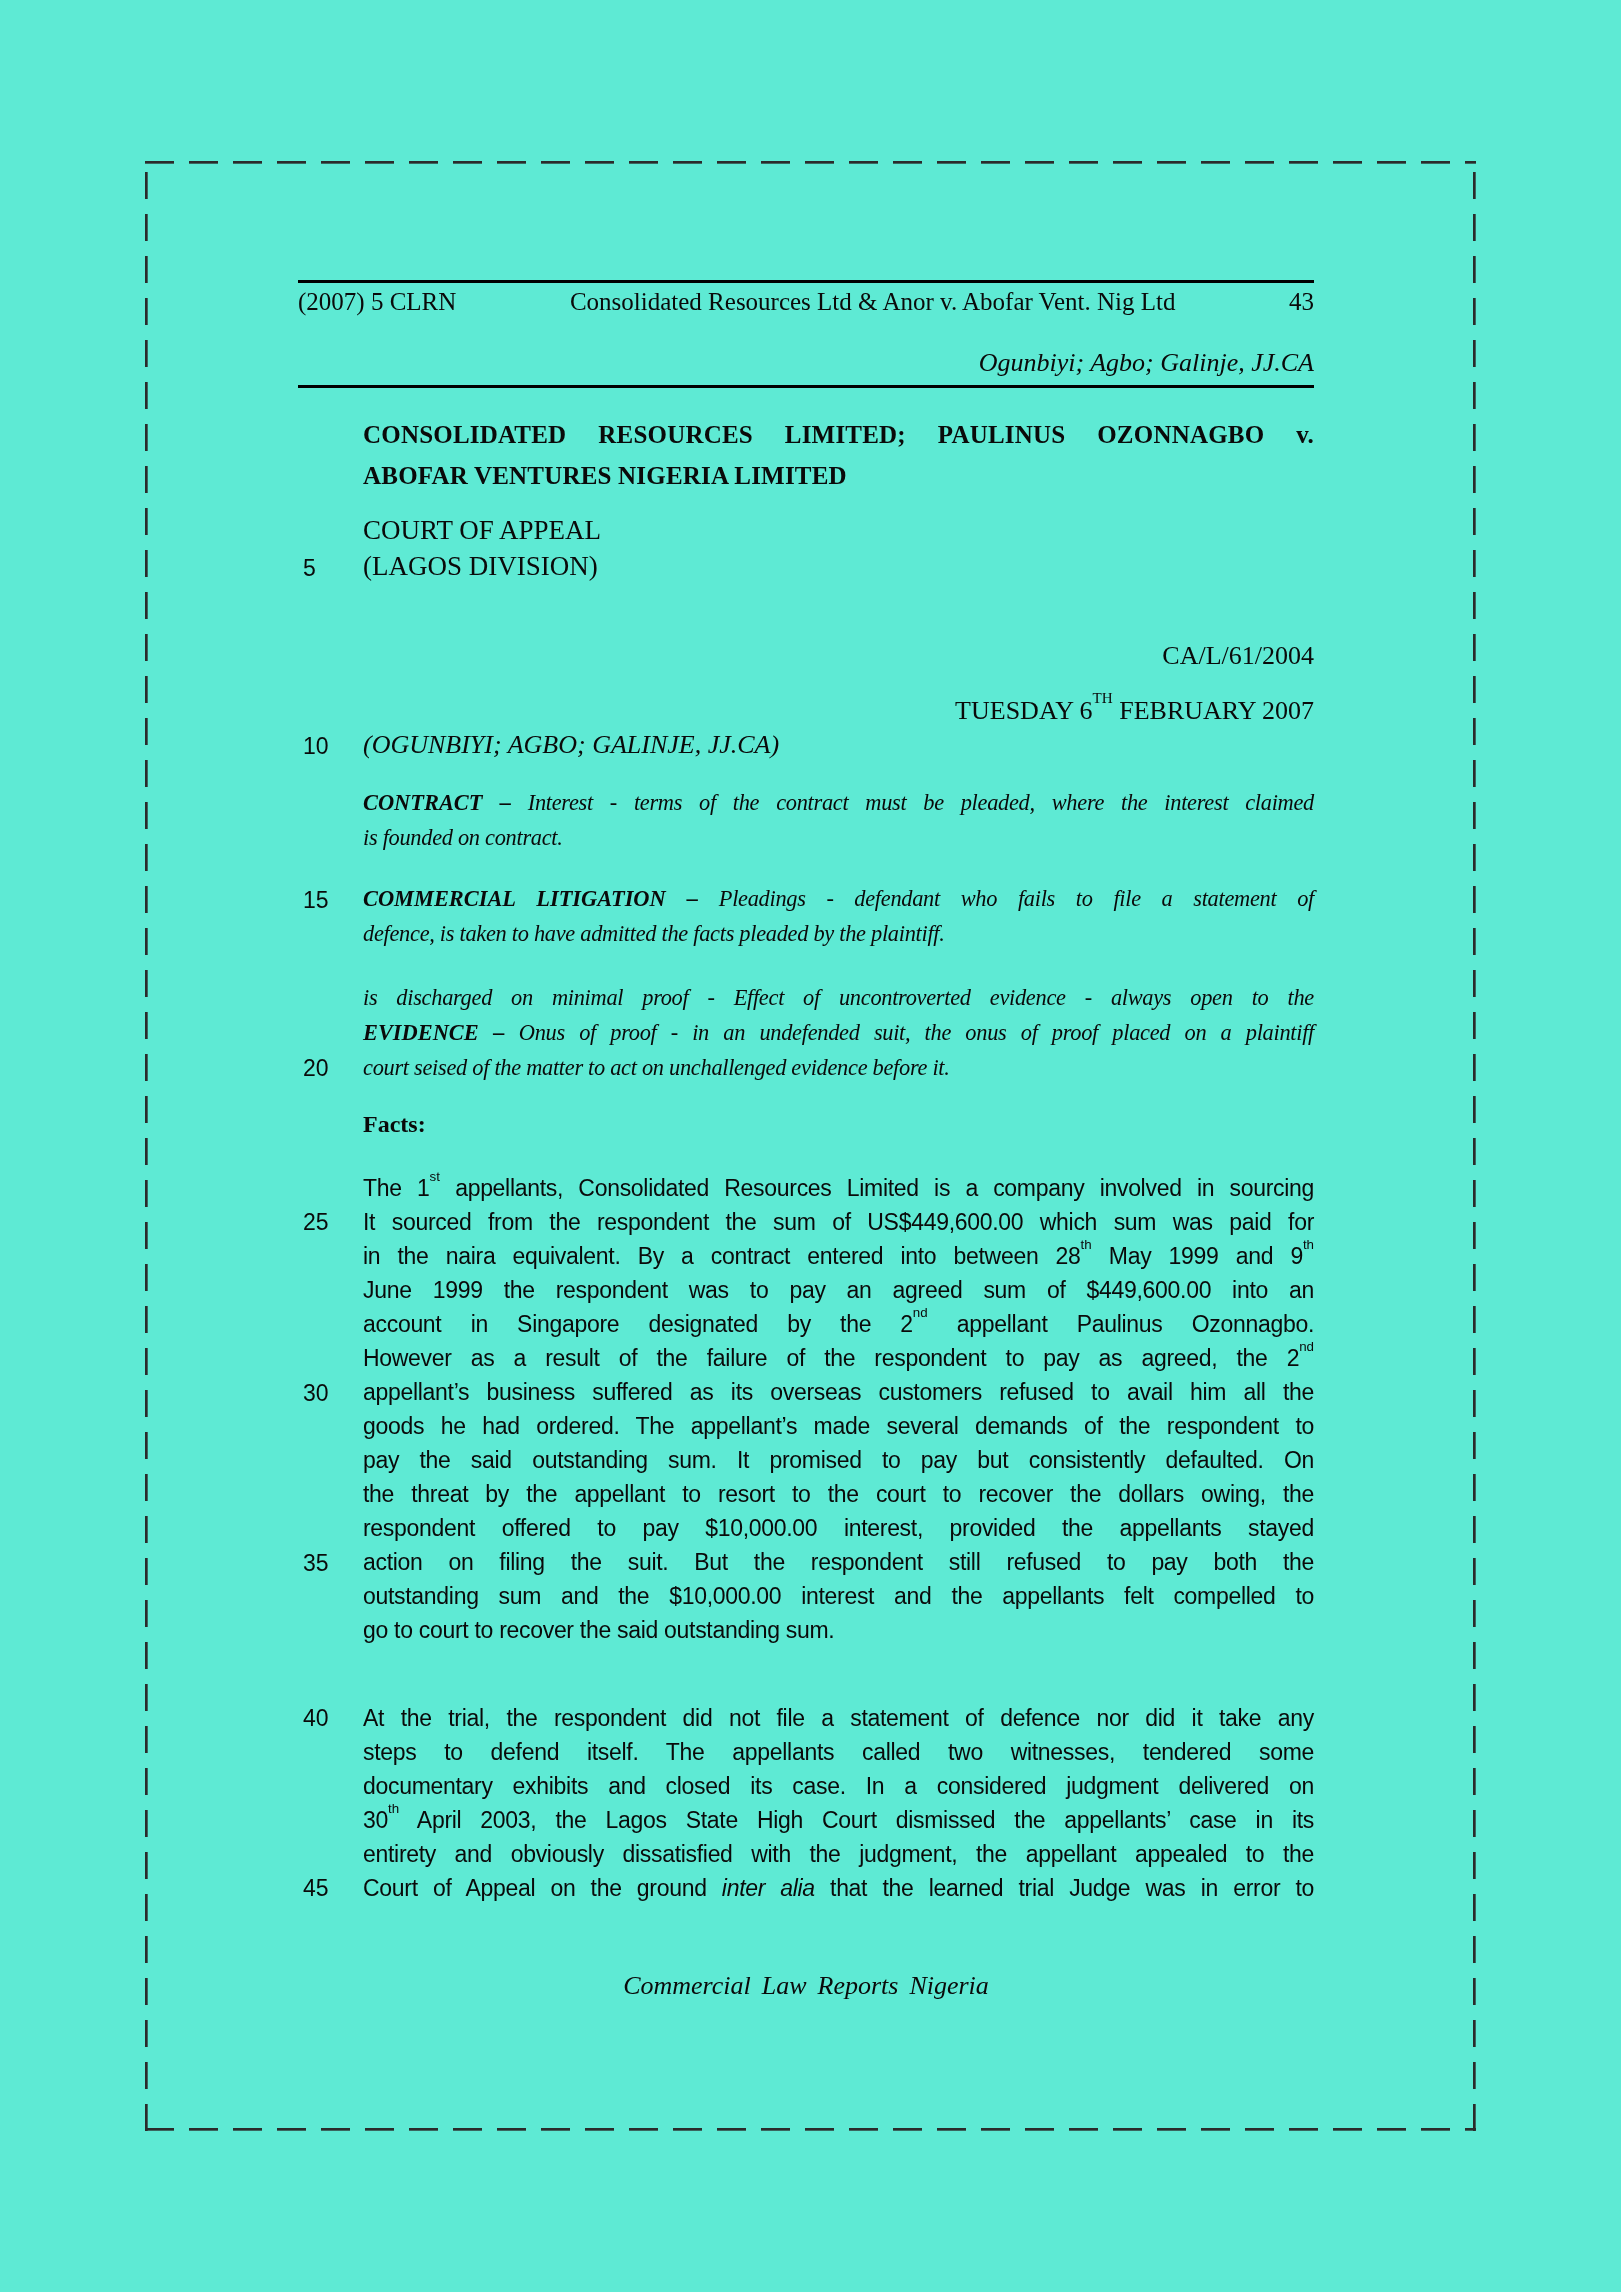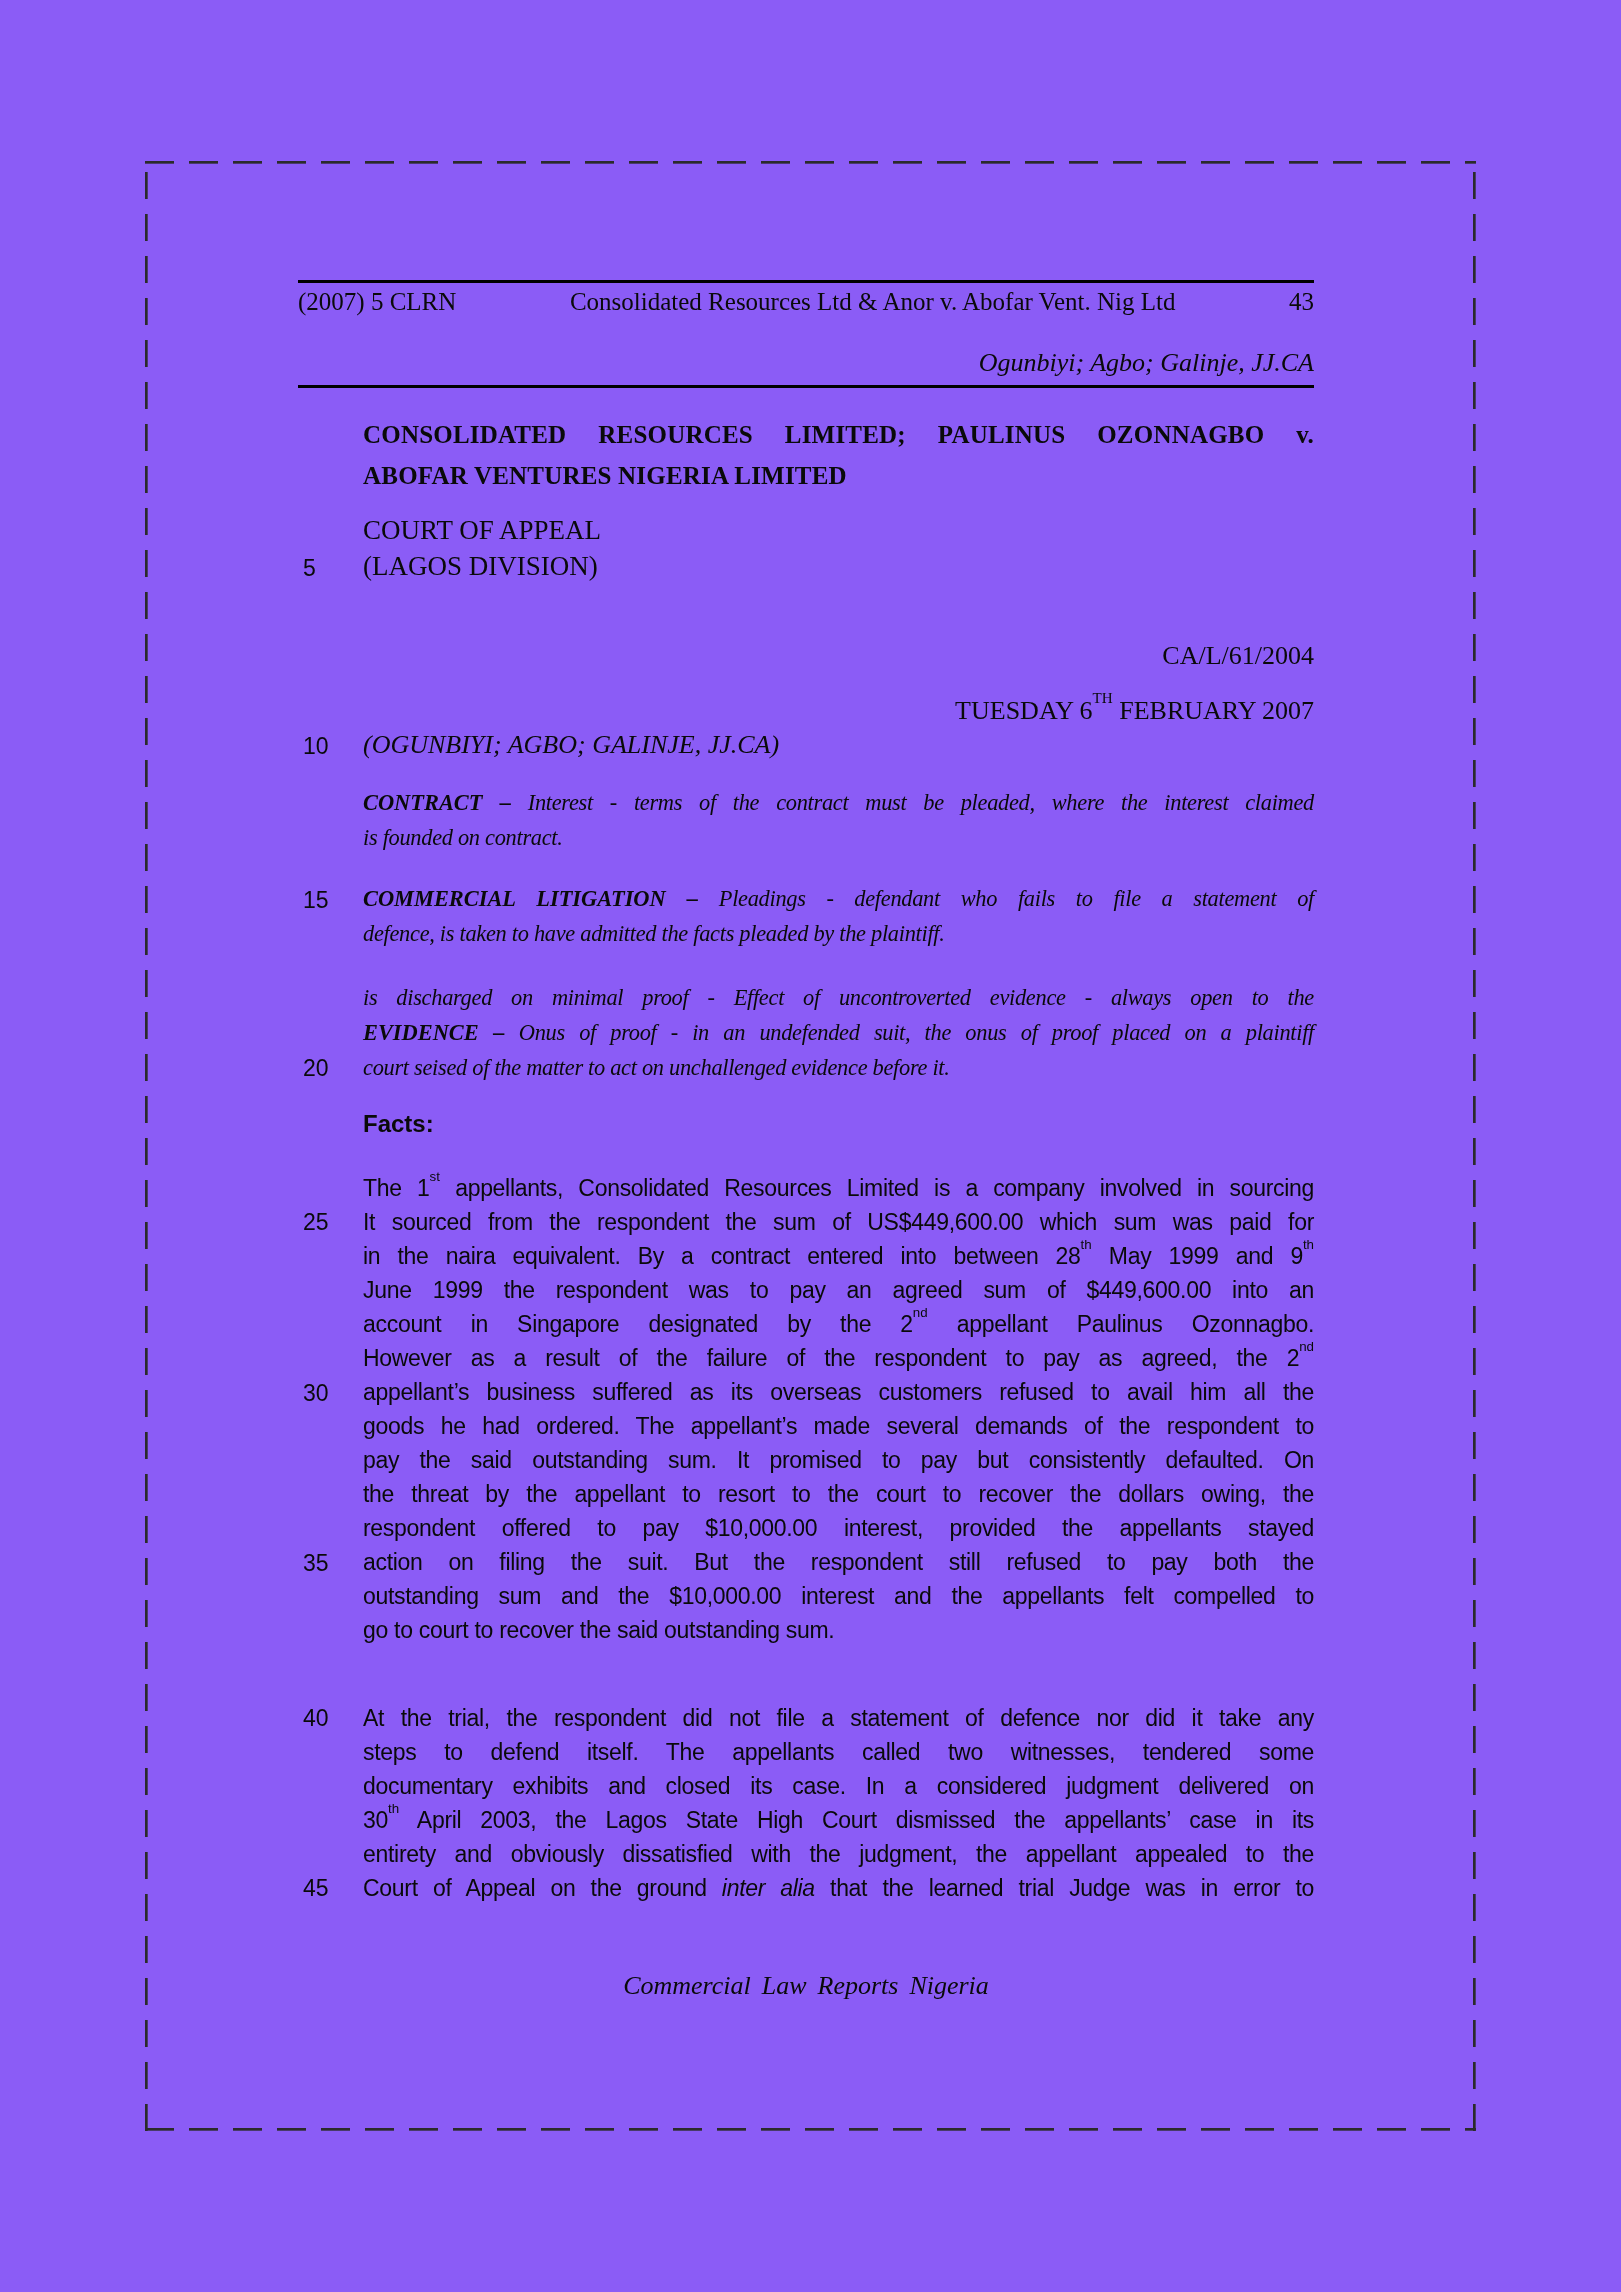--- a/index.html
+++ b/index.html
@@ -1,20 +1,20 @@
 <!DOCTYPE html>
 <html style="font-size:14.3px"><head>
 <meta charset="utf-8">
 <style>
   html, body { margin: 0; padding: 0; background: #ffffff; }
   .sheet {
     position: relative;
     width: 1621px;
     height: 2293px;
-    background: #8b5cf6;
+    background: #5eead4;
     font-family: "Liberation Serif", serif;
     color: #0a0a0a;
     overflow: hidden;
   }
   
   .dash-border {
     position: absolute;
     left: 145px; top: 161px;
     width: 1331px; height: 1970px;
     background:
@@ -50,21 +50,21 @@
     position: absolute; left: 363px; top: 727px; width: 951px;
     font-style: italic; font-size: 26px; line-height: 35px;
   }
   .catchnote {
     position: absolute; left: 363px; width: 951px;
     font-style: italic; font-size: 22.4px; line-height: 35px; letter-spacing: -0.3px;
   }
   .catchnote b { letter-spacing: 0; }
   .facts-heading {
     position: absolute; left: 363px; top: 1108px; width: 951px;
-    font-family: Liberation Sans, sans-serif; font-weight: bold; font-size: 24px; line-height: 32px;
+    font-family: Liberation Serif, serif; font-weight: bold; font-size: 24px; line-height: 32px;
   }
   .body-para {
     position: absolute; left: 363px; width: 951px;
     font-family: "Liberation Sans", sans-serif; font-size: 23px; line-height: 34px; letter-spacing: -0.3px;
   }
   .footer {
     position: absolute; left: 298px; top: 1969px; width: 1016px;
     text-align: center; font-style: italic; font-size: 26px; line-height: 34px; word-spacing: 4.5px;
   }
   .lineno {

